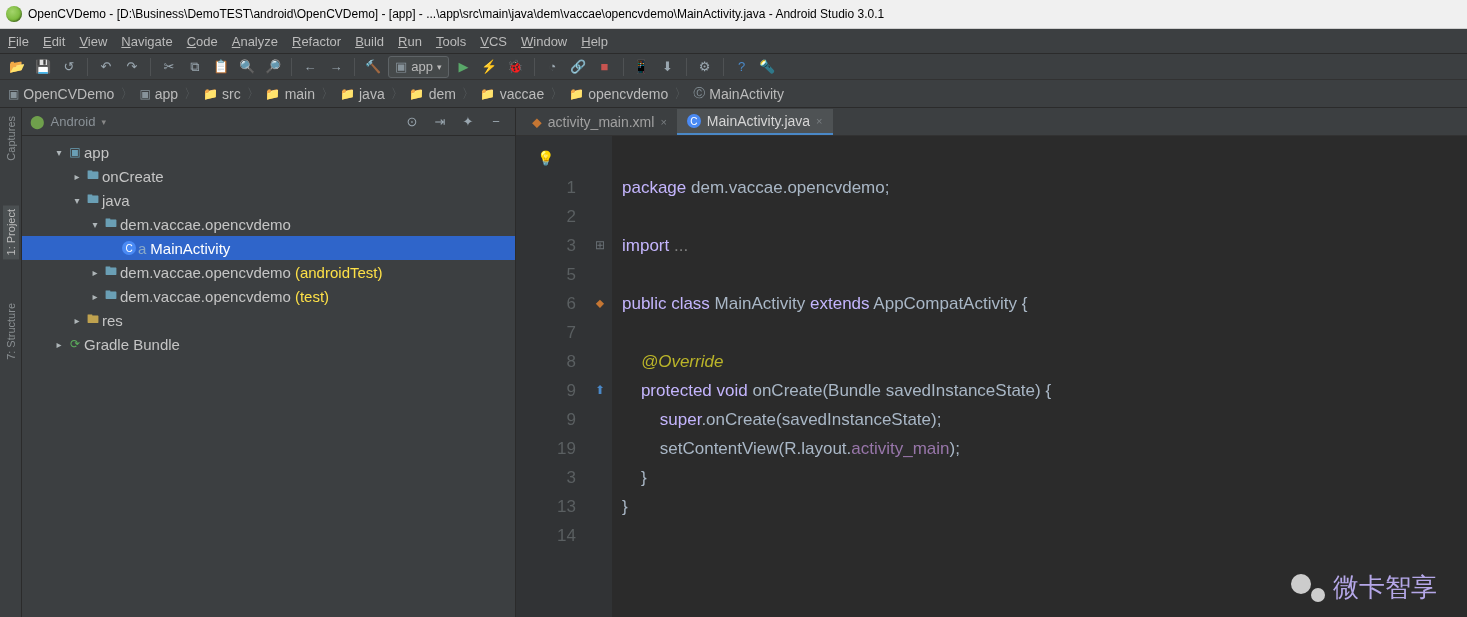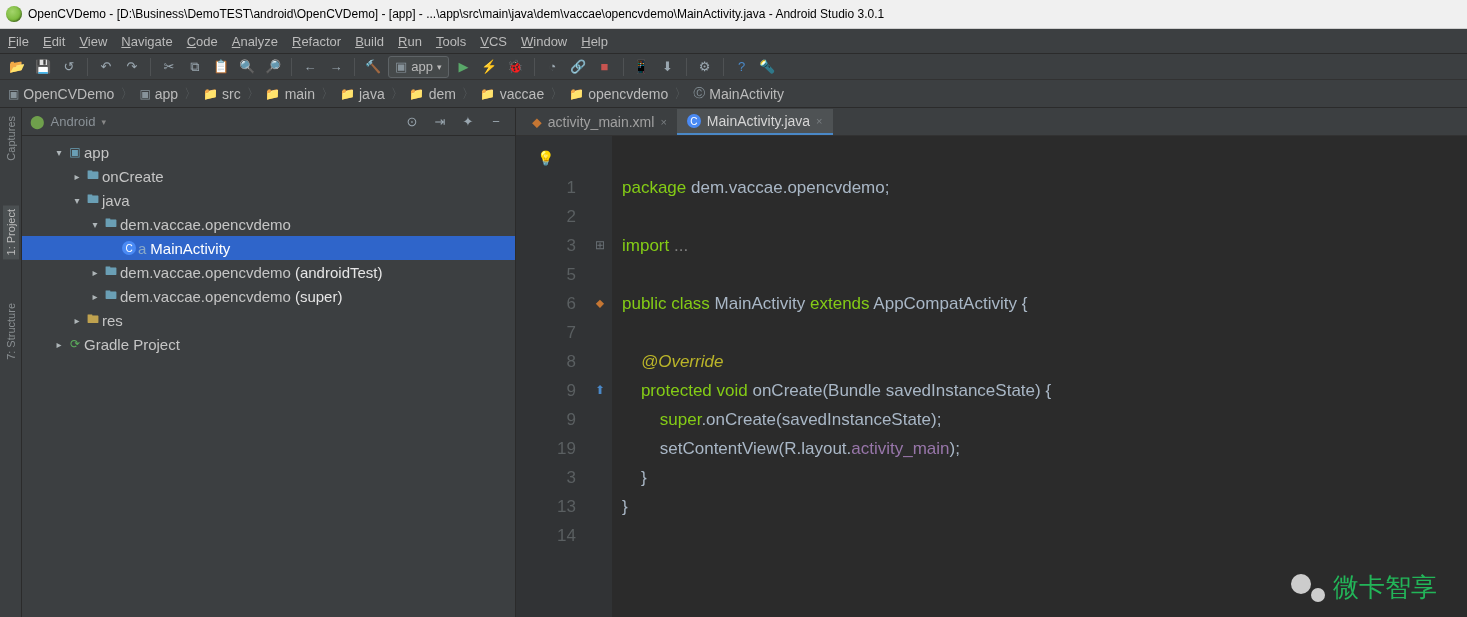--- a/index.html
+++ b/index.html
@@ -31,45 +31,45 @@
 
 .project { width: 494px; background: #3c3f41; border-right: 1px solid #2b2b2b; display: flex; flex-direction: column; }
 .project-head { height: 28px; display: flex; align-items: center; padding: 0 8px; border-bottom: 1px solid #2b2b2b; justify-content: space-between; }
 .project-head .left { display: flex; align-items: center; gap: 6px; color: #8a9197; }
 .project-head .right { display: flex; gap: 6px; color: #848a8d; font-size: 12px; }
 .tree { flex: 1; overflow: auto; padding: 4px 0; }
 .node { display: flex; align-items: center; height: 24px; padding-right: 8px; cursor: pointer; white-space: nowrap; font-size: 15px; }
 .node .arrow { width: 14px; color: #aeb5b8; text-align: center; font-size: 10px; }
 .node .icon { width: 18px; text-align: center; font-size: 12px; }
 .node .label { color: #c5c5c5; }
-.node .suffix { color: #e5e5e5; margin-left: 4px; }
+.node .suffix { color: #fde047; margin-left: 4px; }
 .node.selected { background: #2f65ca; }
 .node.selected .label { color: #fff; }
 .folder-blue { color: #6a9fb5; }
 .c-icon { background: #4a8af4; color: #fff; border-radius: 50%; width: 14px; height: 14px; font-size: 10px; display: inline-flex; align-items: center; justify-content: center; }
 
 .editor { flex: 1; background: #2b2b2b; display: flex; flex-direction: column; }
 .tabs { height: 28px; display: flex; align-items: flex-end; background: #3c3f41; border-bottom: 1px solid #323232; padding-left: 6px; }
 .tab { height: 26px; display: flex; align-items: center; gap: 6px; padding: 0 10px; color: #a0a0a0; cursor: pointer; font-size: 14px; }
 .tab.active { background: #4e5254; color: #d6d6d6; border-bottom: 2px solid #4a88c7; }
 .tab .close { color: #7a7f82; font-size: 11px; }
 
 .code-area { flex: 1; display: flex; font-family: Consolas, "Courier New", monospace; font-size: 17px; line-height: 29px; }
 .gutter { width: 72px; background: #313335; color: #5a5f61; text-align: right; padding: 8px 12px 0 0; position: relative; }
 .gutter .ln { height: 29px; }
 .gutter .bulb { height: 29px; text-align: center; color: #f0c64a; font-size: 14px; }
 .gutter-marks { width: 24px; background: #313335; padding-top: 8px; position: relative; }
 .mark { height: 29px; display: flex; align-items: center; justify-content: center; font-size: 12px; }
 .code { flex: 1; padding: 8px 0 0 10px; color: #a9b7c6; white-space: pre; }
-.kw { color: #84cc16; }
+.kw { color: #c4b5fd; }
 .annot { color: #bbb529; font-style: italic; }
 .field { color: #9876aa; }
 .comment { color: #808080; }
 
-.watermark { position: absolute; right: 30px; bottom: 12px; display: flex; align-items: center; gap: 8px; color: #22c55e; font-size: 26px; opacity: .9; font-family: "Microsoft YaHei", sans-serif; }
+.watermark { position: absolute; right: 30px; bottom: 12px; display: flex; align-items: center; gap: 8px; color: #c4b5fd; font-size: 26px; opacity: .9; font-family: "Microsoft YaHei", sans-serif; }
 .wm-ic { width: 36px; height: 28px; position: relative; }
 .wm-ic::before, .wm-ic::after { content: ""; position: absolute; background: #dedede; border-radius: 50%; }
 .wm-ic::before { width: 20px; height: 20px; left: 2px; top: 0; }
 .wm-ic::after { width: 14px; height: 14px; right: 0; bottom: 0; }
 </style>
 </head>
 <body>
 
 <div class="titlebar">
   <span class="as-icon"></span>
@@ -230,31 +230,31 @@
         <div class="node" style="padding-left: 66px;">
           <span class="arrow">▸</span>
           <span class="icon folder-blue">🖿</span>
           <span class="label">dem.vaccae.opencvdemo</span>
           <span class="suffix">(androidTest)</span>
         </div>
         <div class="node" style="padding-left: 66px;">
           <span class="arrow">▸</span>
           <span class="icon folder-blue">🖿</span>
           <span class="label">dem.vaccae.opencvdemo</span>
-          <span class="suffix">(super)</span>
+          <span class="suffix">(test)</span>
         </div>
         <div class="node" style="padding-left: 48px;">
           <span class="arrow">▸</span>
           <span class="icon" style="color:#bfa24f">🖿</span>
           <span class="label">res</span>
         </div>
         <div class="node" style="padding-left: 30px;">
           <span class="arrow">▸</span>
           <span class="icon" style="color:#5bac5b">⟳</span>
-          <span class="label">Gradle Project</span>
+          <span class="label">Gradle Bundle</span>
         </div>
       </div>
   </div>
 
   <div class="editor">
     <div class="tabs" id="tabs">
         <div class="tab">
           <span style="color:#c57633">⬥</span>
           <span>activity_main.xml</span>
           <span class="close">×</span>

